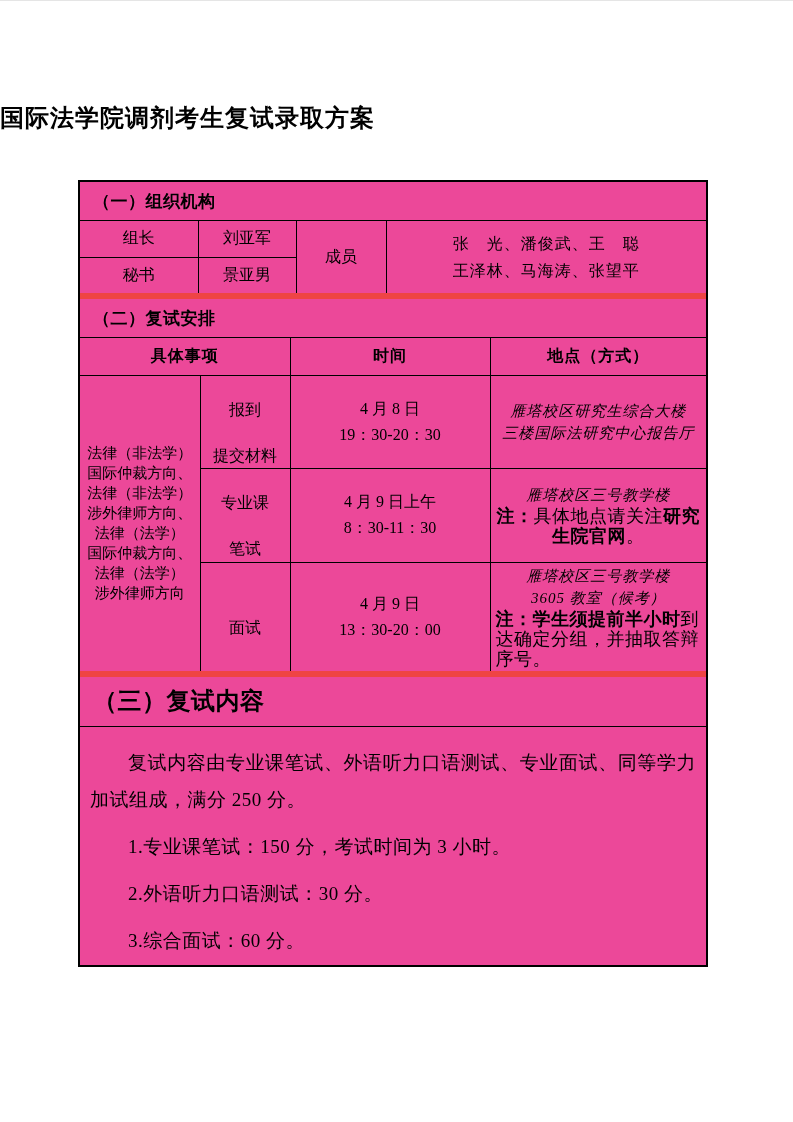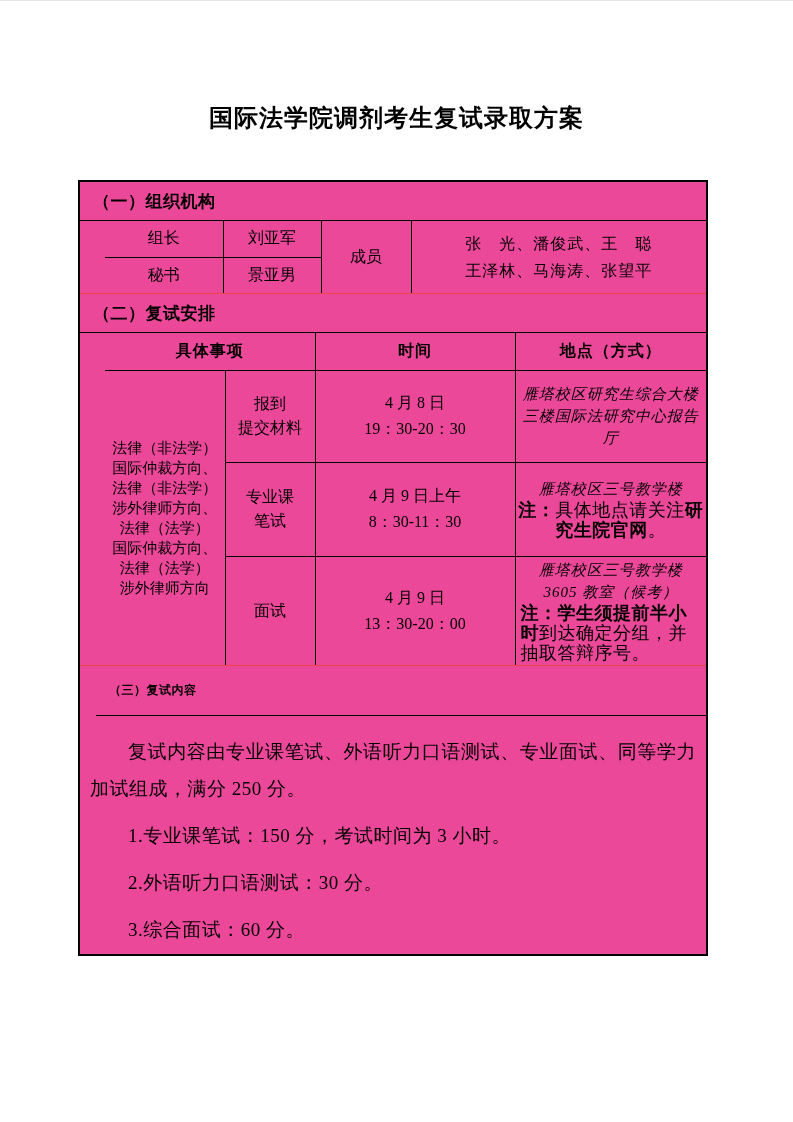--- a/index.html
+++ b/index.html
@@ -9,21 +9,21 @@
     width: 793px;
     height: 1122px;
     background: #fff;
     border-top: 1px solid #e5e5e5;
     overflow: hidden;
     color: #000;
     font-family: "Liberation Serif", serif;
   }
   .doc-title {
     margin-top: 101px;
-    text-align: center;
+    text-align: left;
     font-family: "Liberation Sans", sans-serif;
     font-weight: bold;
     font-size: 24px;
     letter-spacing: 1px;
   }
   .doc {
     margin: 46px 0 0 78px;
     width: 630px;
     border: 2px solid #000;
     background: #ec4899;
@@ -32,22 +32,22 @@
     display: flex;
     align-items: center;
     padding-left: 13px;
     font-family: "Liberation Sans", sans-serif;
     font-weight: bold;
     font-size: 17px;
     border-bottom: 1px solid #000;
     letter-spacing: 0.5px;
   }
   .sec-h1, .sec-h2 { height: 39px; }
-  .sec-h3 { height: 50px; font-size: 12px; margin-left: 16px; }
-  .tbl-wrap { border-bottom: 1px solid #ef4444; padding-left: 25px; }
+  .sec-h3 { height: 50px; font-size: 24px; }
+  .tbl-wrap { border-bottom: 6px solid #ef4444; }
   table {
     width: 100%;
     table-layout: fixed;
     border-collapse: collapse;
     border-style: hidden;
   }
   td, th {
     border: 1px solid #000;
     text-align: center;
     vertical-align: middle;
@@ -61,21 +61,21 @@
   .sched-head th {
     font-family: "Liberation Sans", sans-serif;
     font-weight: bold;
     letter-spacing: 1px;
   }
   .sched-r1 { height: 92px; }
   .sched-r2 { height: 94px; }
   .sched-r3 { height: 91px; }
   .prog-cell { font-size: 15px; }
   .prog-cell div { line-height: 20px; }
-  .item-cell div { line-height: 24px; }
+  .item-cell div { line-height: 24px; margin-top: 22px; }
   .time-cell div { line-height: 26px; }
   .loc-cell { padding: 2px 2px; }
   .loc-line { font-size: 15px; line-height: 22px; letter-spacing: 1px; font-style: italic; }
   .note {
     font-size: 18px;
     line-height: 20px;
     letter-spacing: 0.5px;
   }
   .note-center { text-align: center; }
   .note-left { text-align: left; padding: 0 3px; }

